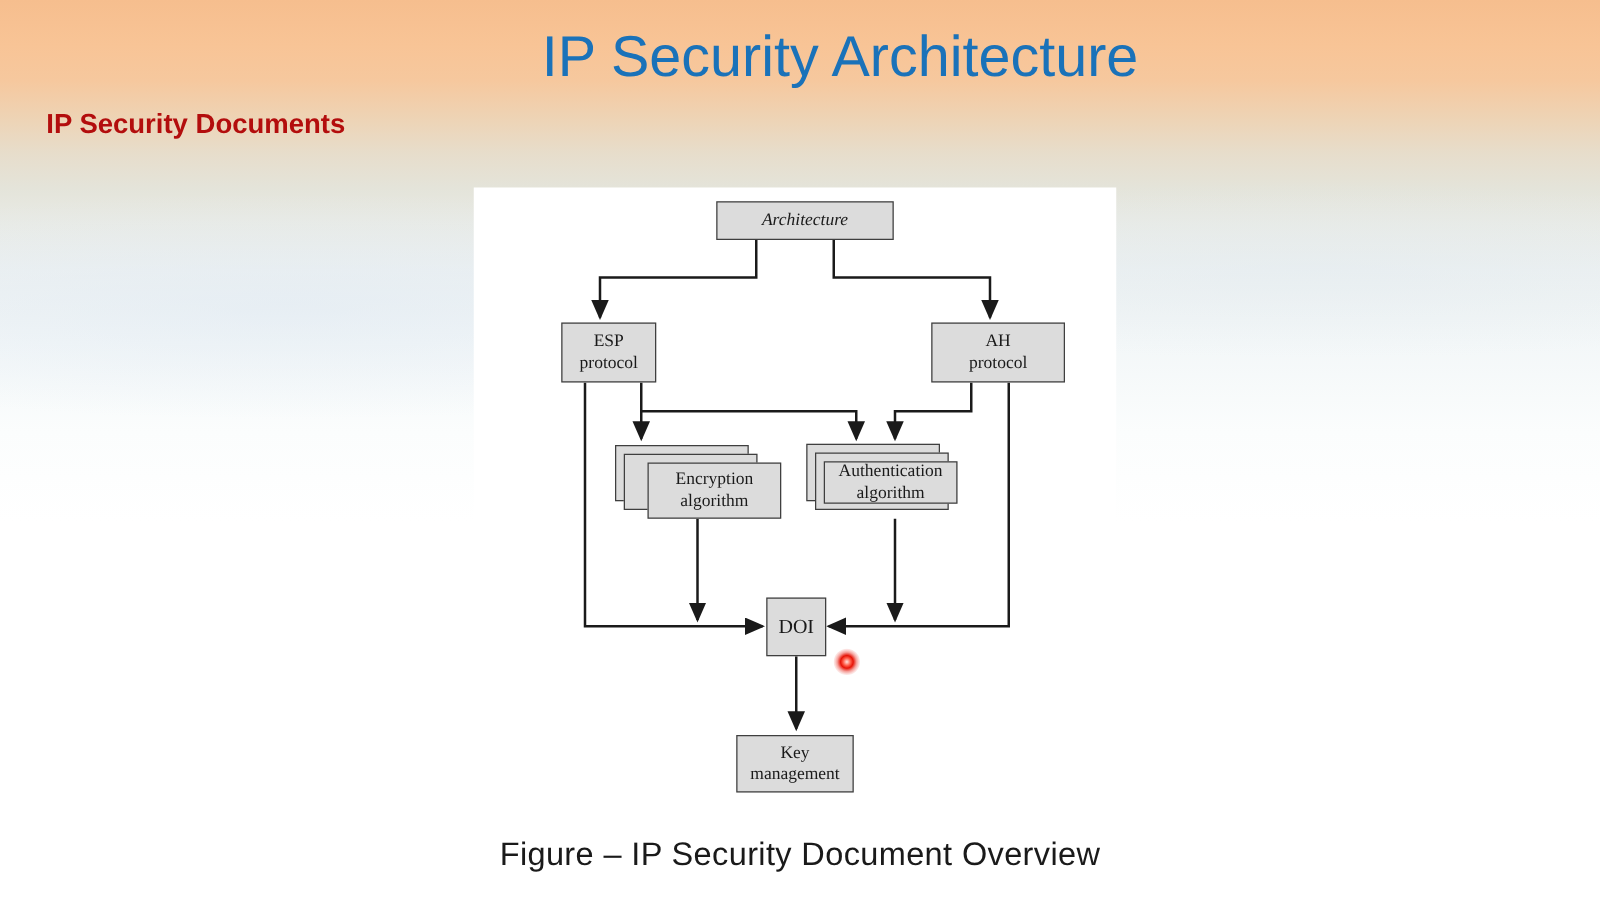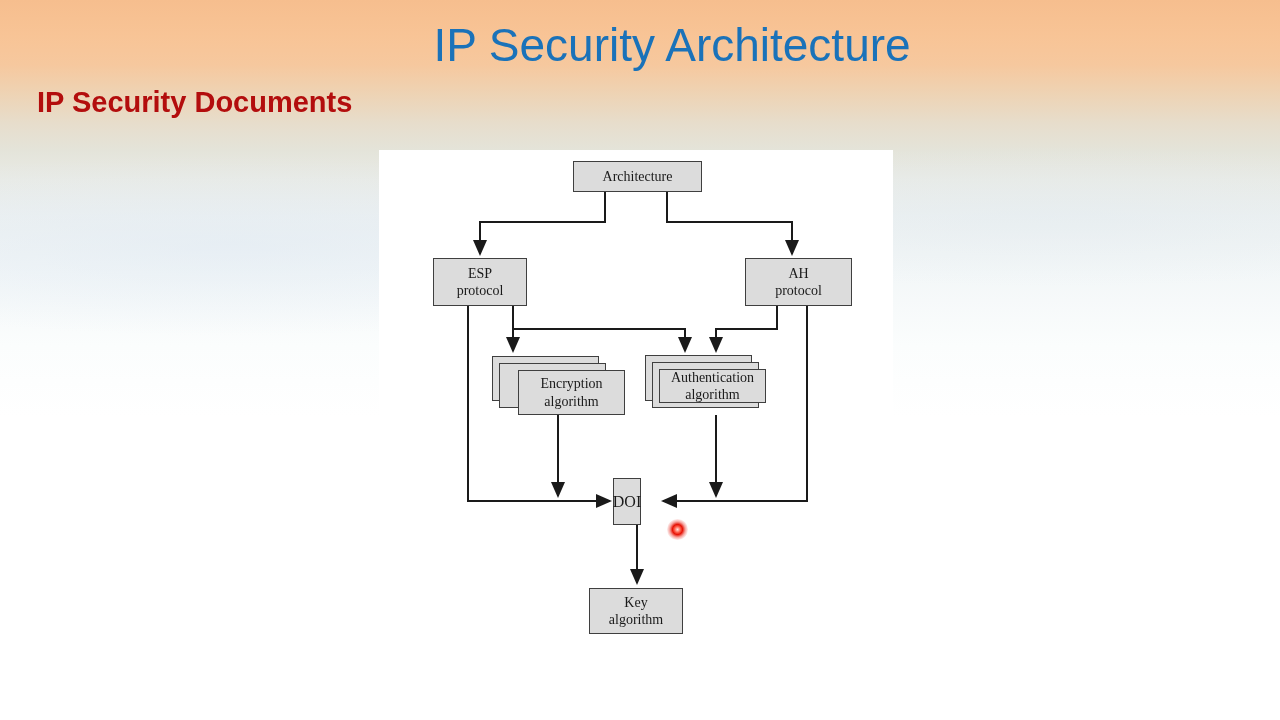--- a/index.html
+++ b/index.html
@@ -17,21 +17,21 @@
   }
 
   .title{
     position:absolute;top:20px;left:0;width:1280px;text-align:center;
     font-size:46px;font-weight:400;line-height:1.1;letter-spacing:0px;
     color:var(--title-blue,#1a72b9);
     margin-left:32px;
   }
   .heading{
     position:absolute;top:86px;left:37px;
-    font-size:29px;font-weight:700;
+    font-size:22px;font-weight:700;
     color:var(--heading-red,#b30d0d);
   }
 
   .panel{
     position:absolute;left:379px;top:150px;width:514px;height:505px;
     background:var(--panel-white,#ffffff);z-index:1;
   }
   .panel svg{position:absolute;left:0;top:0;}
   .edge{stroke:var(--line-black,#1a1a1a);stroke-width:2;fill:none;}
   #arrowhead path{fill:var(--line-black,#1a1a1a);}
@@ -44,30 +44,30 @@
     font-family:"Liberation Serif",serif;
     font-size:14px;line-height:1.25;color:#1a1a1a;
     text-align:center;white-space:pre-line;z-index:2;
   }
   .layer{
     position:absolute;box-sizing:border-box;
     background:var(--box-fill,#dcdcdc);
     border:1.6px solid var(--box-border,#3f3f3f);
     z-index:2;
   }
-  .n-architecture{left:194px;top:11px;width:129px;height:31px;}
-  .n-esp{left:54px;top:108px;width:94px;height:48px;}
+  .n-architecture{left:194px;top:11px;width:142px;height:31px;font-style:italic;}
+  .n-esp{left:70px;top:108px;width:76px;height:48px;}
   .n-ah{left:366px;top:108px;width:107px;height:48px;}
   .enc-b1{left:113px;top:206px;width:107px;height:45px;}
   .enc-b2{left:120px;top:213px;width:107px;height:45px;}
   .n-enc{left:127px;top:220px;width:107px;height:45px;z-index:3;margin-left:12px;}
   .auth-b1{left:266px;top:205px;width:107px;height:46px;}
   .auth-b2{left:273px;top:212px;width:107px;height:46px;}
   .n-auth{left:280px;top:219px;width:107px;height:34px;z-index:3;}
-  .n-doi{left:234px;top:328px;width:28px;height:47px;font-size:16px;}
+  .n-doi{left:234px;top:328px;width:48px;height:47px;font-size:16px;}
   .n-key{left:210px;top:438px;width:94px;height:46px;}
 
   .laser{
     position:absolute;left:667px;top:519px;width:21px;height:21px;z-index:4;
     background:radial-gradient(circle,
       #ffe2dc 0%, #ff5d4a 20%, var(--laser-red,#e61306) 34%,
       rgba(230,19,6,.40) 52%, rgba(230,19,6,.15) 65%, rgba(230,19,6,0) 78%);
     border-radius:50%;
   }
 
@@ -119,20 +119,21 @@
 algorithm</div>
 
     <div class="layer auth-b1"></div>
     <div class="layer auth-b2"></div>
     <div class="node n-auth">Authentication
 algorithm</div>
 
     <div class="node n-doi">DOI</div>
 
     <div class="node n-key">Key
-algorithm</div>
+management</div>
 
   </div>
 
   <div class="laser"></div>
 
+  <div class="caption">Figure – IP Security Document Overview</div>
 
 </div>
 
 </body></html>

